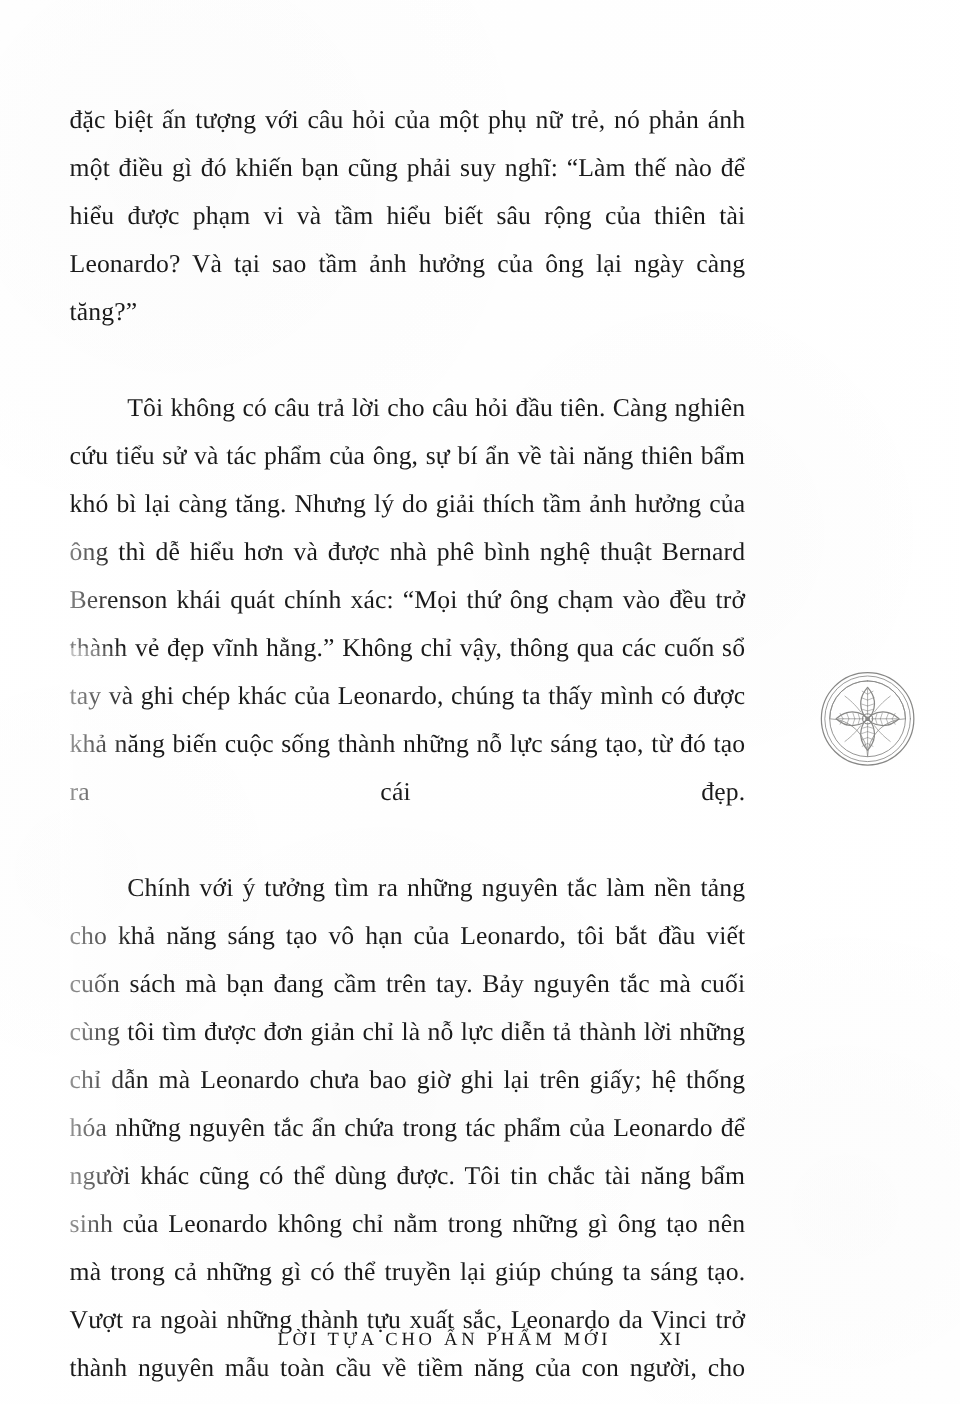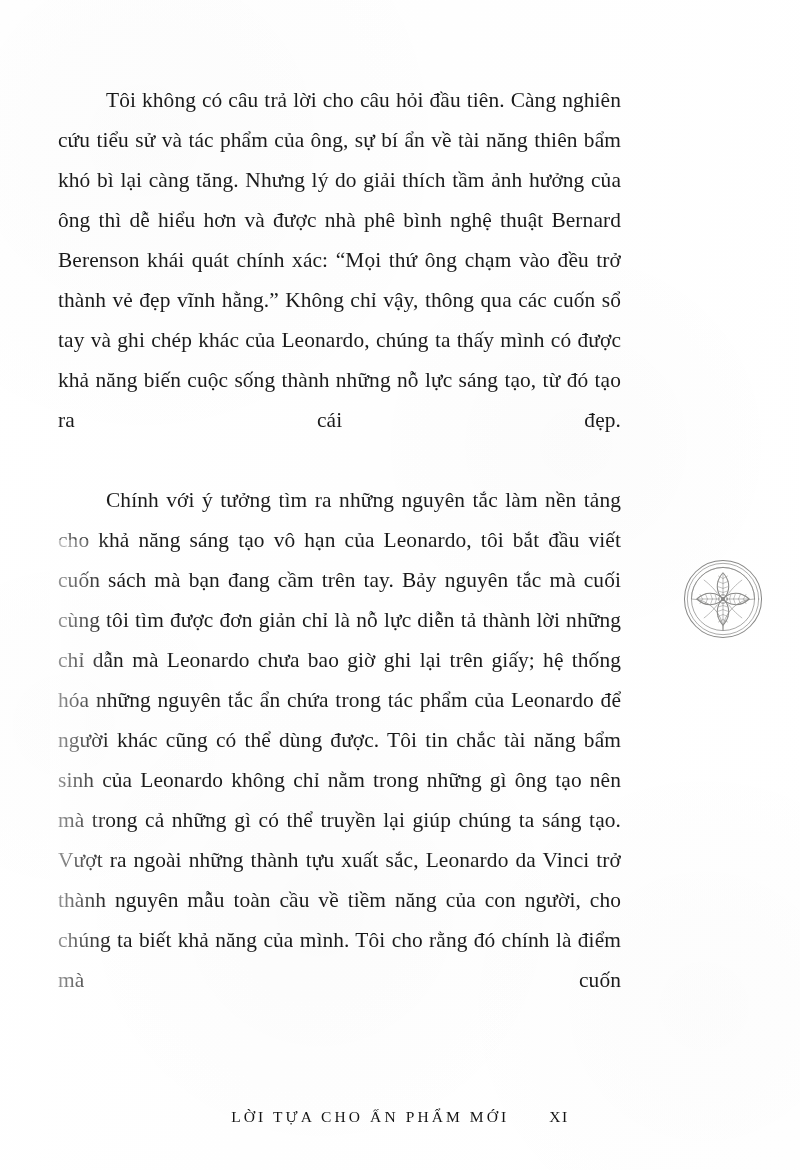--- a/index.html
+++ b/index.html
@@ -116,20 +116,21 @@
     color: #141414;
   }
 </style>
 </head>
 <body>
 
 <div class="page"></div>
 
 <div class="text-column">
 
+  <p class="body-par">đặc biệt ấn tượng với câu hỏi của một phụ nữ trẻ, nó phản ánh một điều gì đó khiến bạn cũng phải suy nghĩ: “Làm thế nào để hiểu được phạm vi và tầm hiểu biết sâu rộng của thiên tài Leonardo? Và tại sao tầm ảnh hưởng của ông lại ngày càng tăng?”</p>
 
   <p class="body-par indent">Tôi không có câu trả lời cho câu hỏi đầu tiên. Càng nghiên cứu tiểu sử và tác phẩm của ông, sự bí ẩn về tài năng thiên bẩm khó bì lại càng tăng. Nhưng lý do giải thích tầm ảnh hưởng của ông thì dễ hiểu hơn và được nhà phê bình nghệ thuật Bernard Berenson khái quát chính xác: “Mọi thứ ông chạm vào đều trở thành vẻ đẹp vĩnh hằng.” Không chỉ vậy, thông qua các cuốn sổ tay và ghi chép khác của Leonardo, chúng ta thấy mình có được khả năng biến cuộc sống thành những nỗ lực sáng tạo, từ đó tạo ra cái đẹp.</p>
 
   <p class="body-par indent">Chính với ý tưởng tìm ra những nguyên tắc làm nền tảng cho khả năng sáng tạo vô hạn của Leonardo, tôi bắt đầu viết cuốn sách mà bạn đang cầm trên tay. Bảy nguyên tắc mà cuối cùng tôi tìm được đơn giản chỉ là nỗ lực diễn tả thành lời những chỉ dẫn mà Leonardo chưa bao giờ ghi lại trên giấy; hệ thống hóa những nguyên tắc ẩn chứa trong tác phẩm của Leonardo để người khác cũng có thể dùng được. Tôi tin chắc tài năng bẩm sinh của Leonardo không chỉ nằm trong những gì ông tạo nên mà trong cả những gì có thể truyền lại giúp chúng ta sáng tạo. Vượt ra ngoài những thành tựu xuất sắc, Leonardo da Vinci trở thành nguyên mẫu toàn cầu về tiềm năng của con người, cho chúng ta biết khả năng của mình. Tôi cho rằng đó chính là điểm mà cuốn</p>
 
 </div>
 
 <div class="gutter-fade-2"></div>
 <div class="gutter-fade"></div>
 

